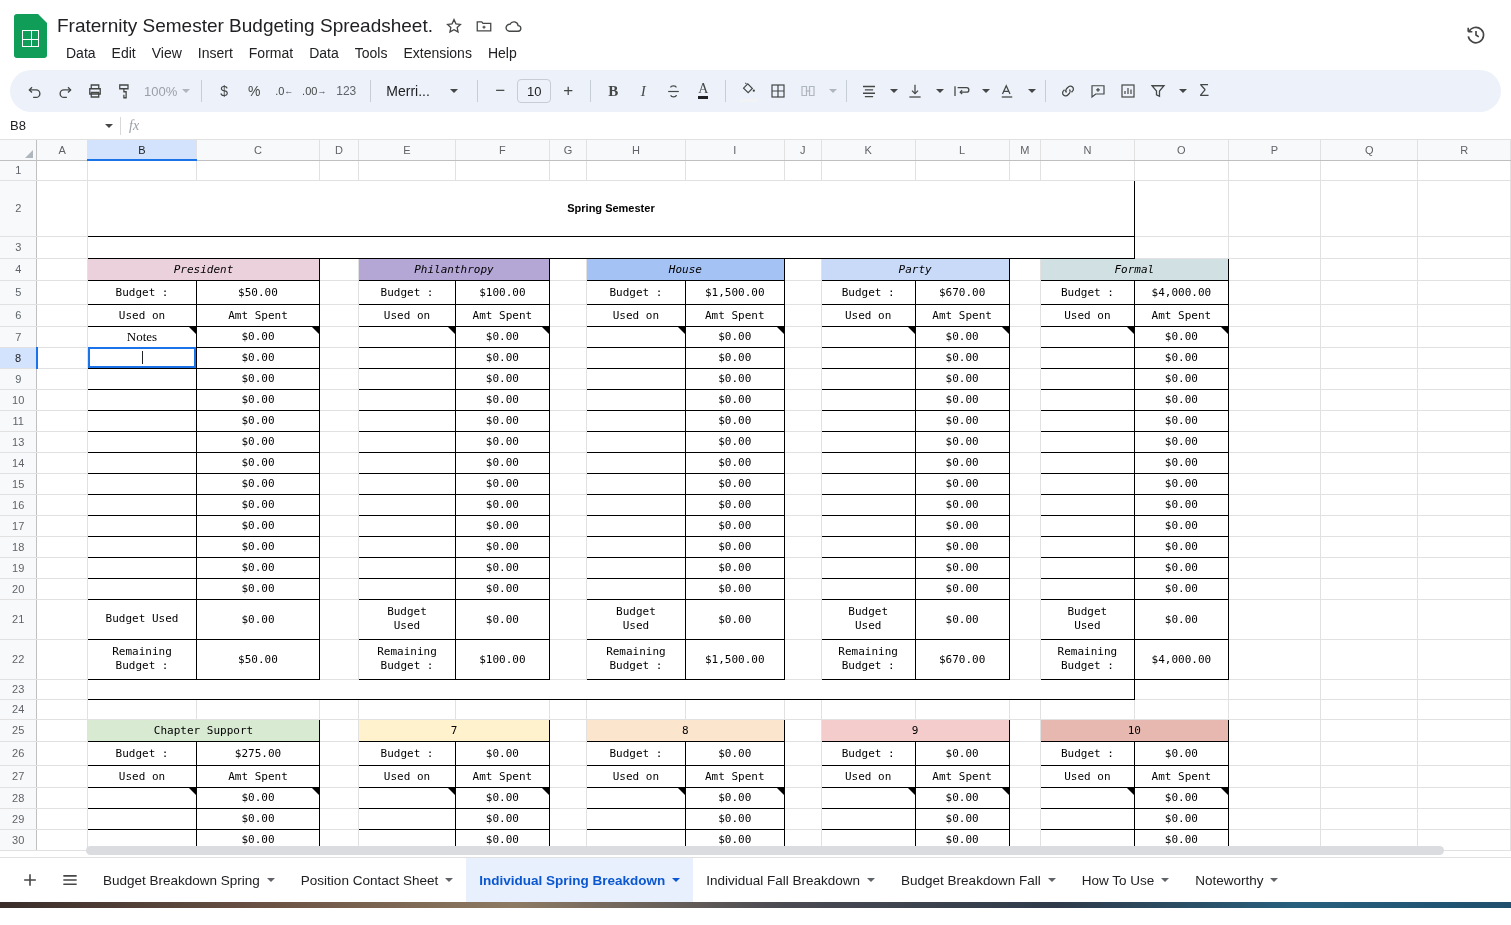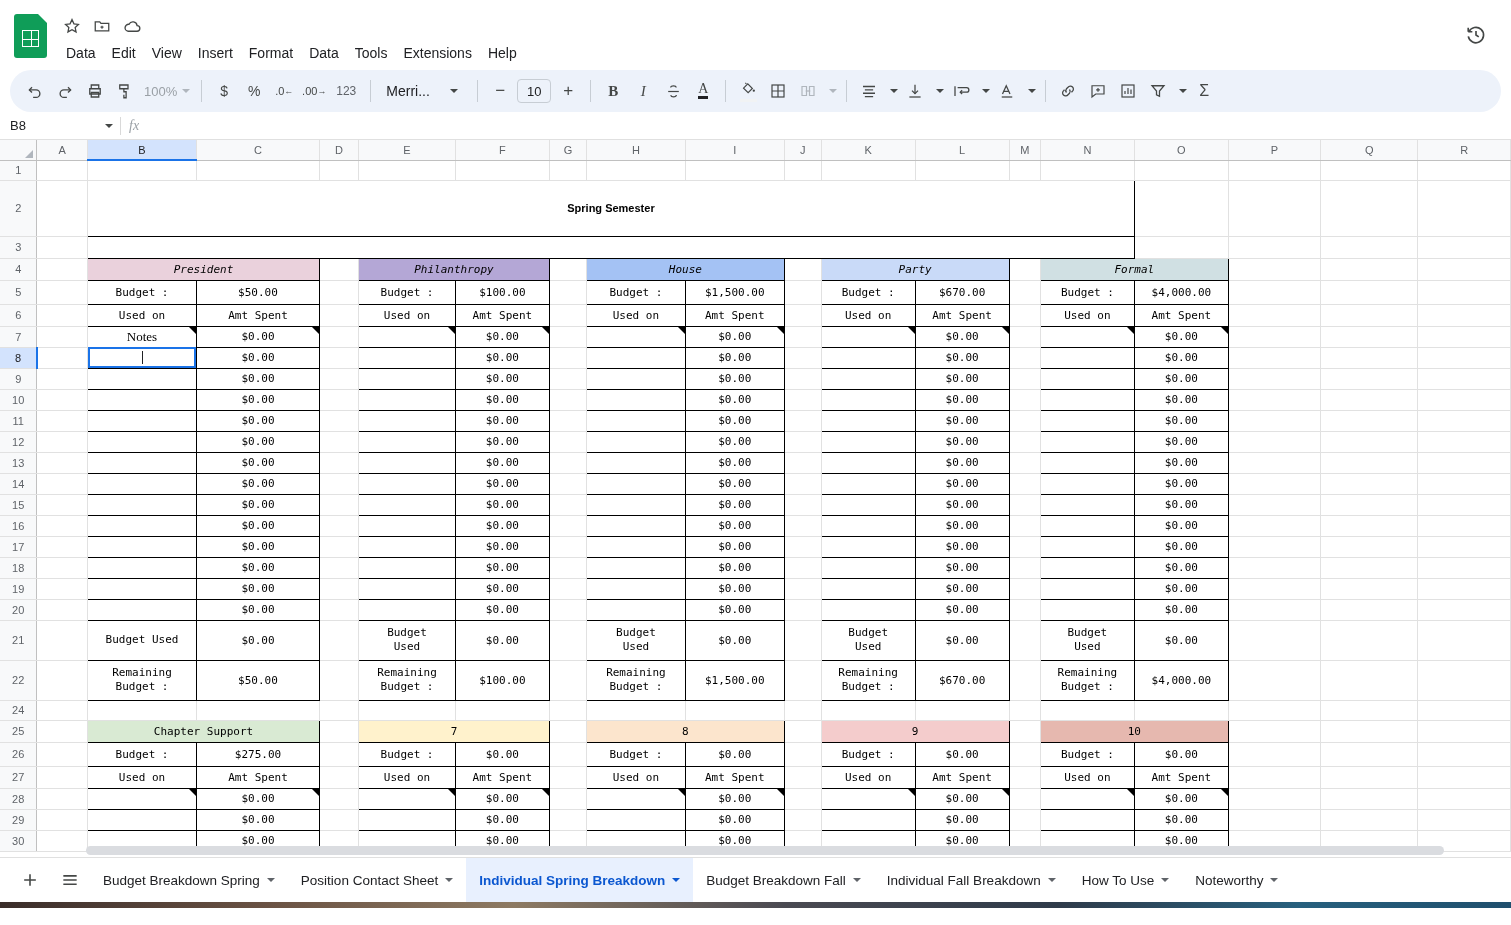--- a/index.html
+++ b/index.html
@@ -150,20 +150,21 @@
 </style>
 </head>
 <body>
 
 <div class="topbar">
   <div class="docicon">
       <div class="grid"></div>
     </div>
   <div class="title-block">
     <div class="title-row">
+      <div class="doc-title">Fraternity Semester Budgeting Spreadsheet.</div>
       <span class="tiny-icon">
         <svg width="18" height="18" viewBox="0 0 24 24" fill="none" stroke="currentColor" stroke-width="1.7">
             <path d="M12 3.5l2.6 5.6 6 .7-4.4 4.1 1.2 6-5.4-3-5.4 3 1.2-6L3.4 9.8l6-.7z"></path>
           </svg>
       </span>
       <span class="tiny-icon">
         <svg width="18" height="18" viewBox="0 0 24 24" fill="none" stroke="currentColor" stroke-width="1.7">
             <path d="M3 6.5h6l1.6 2H21v10H3z"></path>
             <path d="M12 11.5v4M10 13.5h4" stroke-width="1.5"></path>
           </svg>
@@ -609,41 +610,20 @@
           <td class="cell bx bdr-all" colspan="1" style="background:#fff;"></td>
           <td class="cell bx amt bdr-all" colspan="1" style="background:#fff;">$0.00</td>
           <td class="cell"></td>
           <td class="cell bx bdr-all" colspan="1" style="background:#fff;"></td>
           <td class="cell bx amt bdr-all" colspan="1" style="background:#fff;">$0.00</td>
           <td class="cell"></td>
           <td class="cell"></td>
           <td class="cell"></td>
         </tr>
         <tr style="height:21px">
-          <td class="rowh">12</td>
-          <td class="cell"></td>
-          <td class="cell bx bdr-all" colspan="1" style="background:#fff;"></td>
-          <td class="cell bx amt bdr-all" colspan="1" style="background:#fff;">$0.00</td>
-          <td class="cell"></td>
-          <td class="cell bx bdr-all" colspan="1" style="background:#fff;"></td>
-          <td class="cell bx amt bdr-all" colspan="1" style="background:#fff;">$0.00</td>
-          <td class="cell"></td>
-          <td class="cell bx bdr-all" colspan="1" style="background:#fff;"></td>
-          <td class="cell bx amt bdr-all" colspan="1" style="background:#fff;">$0.00</td>
-          <td class="cell"></td>
-          <td class="cell bx bdr-all" colspan="1" style="background:#fff;"></td>
-          <td class="cell bx amt bdr-all" colspan="1" style="background:#fff;">$0.00</td>
-          <td class="cell"></td>
-          <td class="cell bx bdr-all" colspan="1" style="background:#fff;"></td>
-          <td class="cell bx amt bdr-all" colspan="1" style="background:#fff;">$0.00</td>
-          <td class="cell"></td>
-          <td class="cell"></td>
-          <td class="cell"></td>
-        </tr>
-        <tr style="height:21px">
           <td class="rowh">13</td>
           <td class="cell"></td>
           <td class="cell bx bdr-all" colspan="1" style="background:#fff;"></td>
           <td class="cell bx amt bdr-all" colspan="1" style="background:#fff;">$0.00</td>
           <td class="cell"></td>
           <td class="cell bx bdr-all" colspan="1" style="background:#fff;"></td>
           <td class="cell bx amt bdr-all" colspan="1" style="background:#fff;">$0.00</td>
           <td class="cell"></td>
           <td class="cell bx bdr-all" colspan="1" style="background:#fff;"></td>
           <td class="cell bx amt bdr-all" colspan="1" style="background:#fff;">$0.00</td>
@@ -835,20 +815,29 @@
           <td class="cell bx bdr-all" colspan="1" style="background:#fff;">$100.00</td>
           <td class="cell"></td>
           <td class="cell bx bdr-all two-line" colspan="1" style="background:#fff;">Remaining<br>Budget :</td>
           <td class="cell bx bdr-all" colspan="1" style="background:#fff;">$1,500.00</td>
           <td class="cell"></td>
           <td class="cell bx bdr-all two-line" colspan="1" style="background:#fff;">Remaining<br>Budget :</td>
           <td class="cell bx bdr-all" colspan="1" style="background:#fff;">$670.00</td>
           <td class="cell"></td>
           <td class="cell bx bdr-all two-line" colspan="1" style="background:#fff;">Remaining<br>Budget :</td>
           <td class="cell bx bdr-all" colspan="1" style="background:#fff;">$4,000.00</td>
+          <td class="cell"></td>
+          <td class="cell"></td>
+          <td class="cell"></td>
+        </tr>
+        <tr style="height:20px">
+          <td class="rowh">23</td>
+          <td class="cell"></td>
+          <td class="cell bdr-l bdr-r bdr-t bdr-b" colspan="13" style="background:#fff;"></td>
+          <td class="cell"></td>
           <td class="cell"></td>
           <td class="cell"></td>
           <td class="cell"></td>
         </tr>
         <tr style="height:20px">
           <td class="rowh">24</td>
           <td class="cell"></td>
           <td class="cell"></td>
           <td class="cell"></td>
           <td class="cell"></td>
@@ -1013,25 +1002,25 @@
       </div>
       <div class="stab">
         <span>Position Contact Sheet</span>
         <span class="tcaret"></span>
       </div>
       <div class="stab active">
         <span>Individual Spring Breakdown</span>
         <span class="tcaret"></span>
       </div>
       <div class="stab">
-        <span>Budget Breakdown Fall</span>
+        <span>Individual Fall Breakdown</span>
         <span class="tcaret"></span>
       </div>
       <div class="stab">
-        <span>Individual Fall Breakdown</span>
+        <span>Budget Breakdown Fall</span>
         <span class="tcaret"></span>
       </div>
       <div class="stab">
         <span>How To Use</span>
         <span class="tcaret"></span>
       </div>
       <div class="stab">
         <span>Noteworthy</span>
         <span class="tcaret"></span>
       </div>

